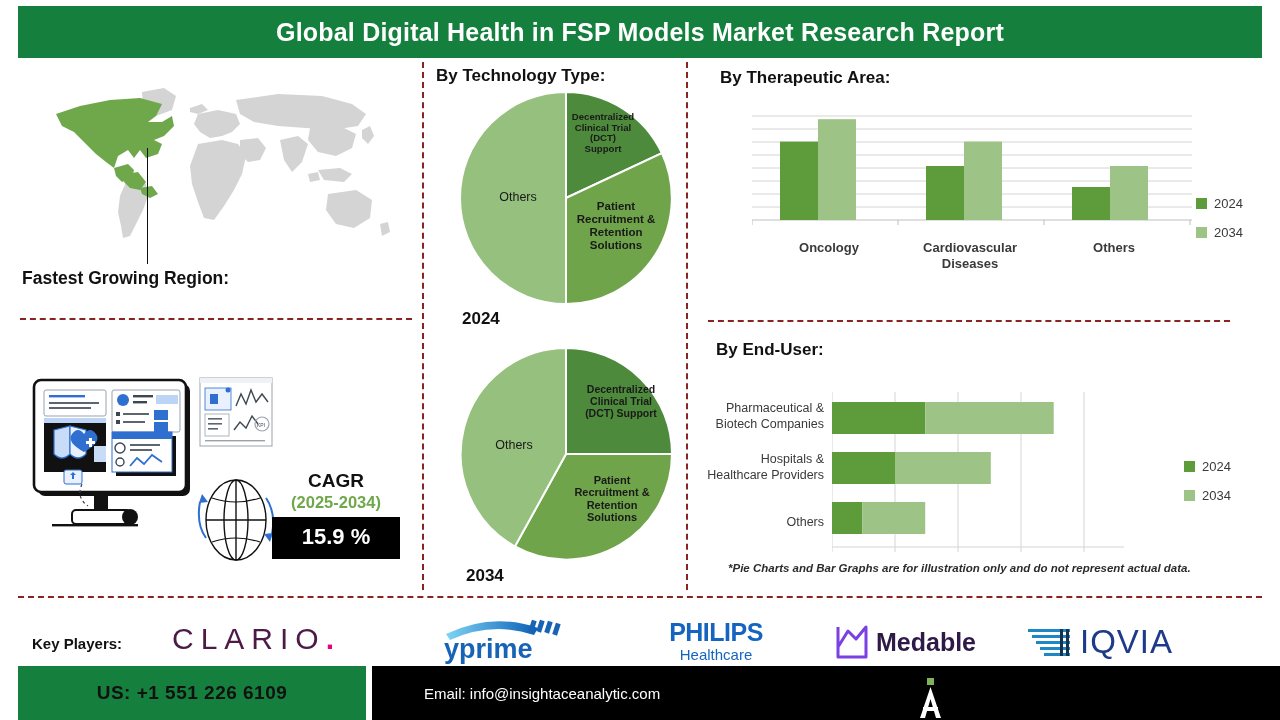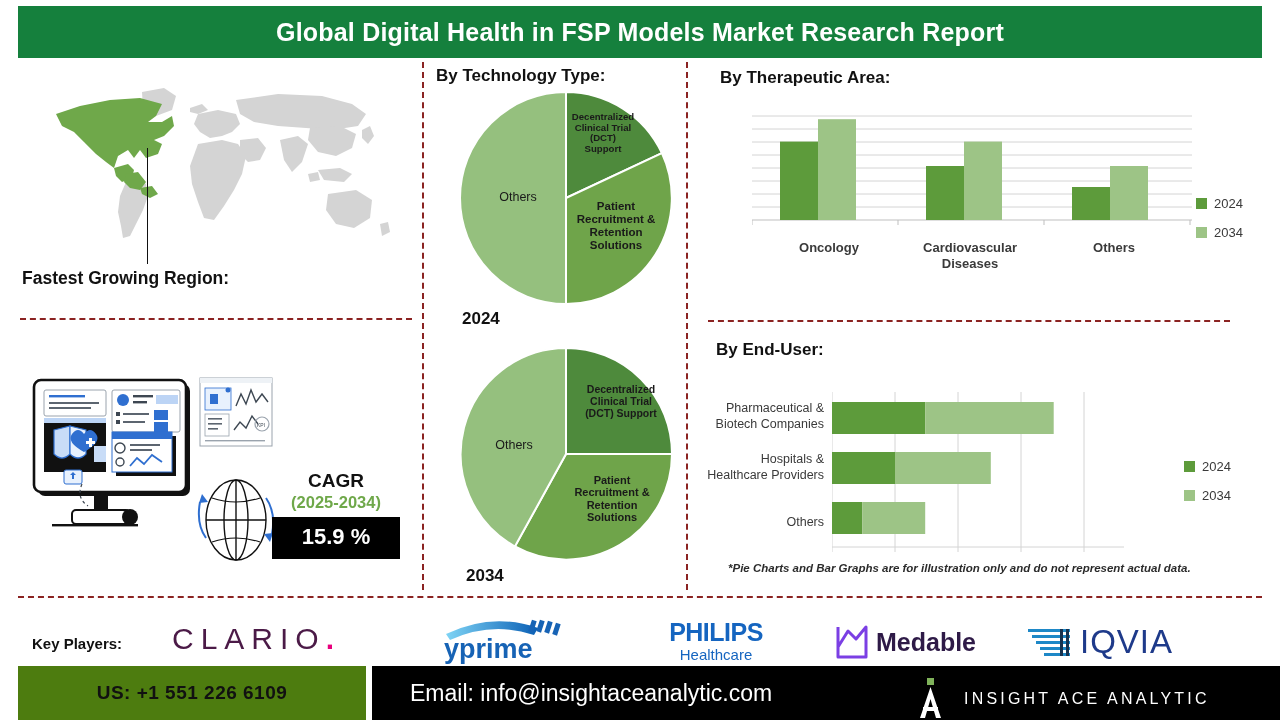--- a/index.html
+++ b/index.html
@@ -107,28 +107,28 @@
 
   .logo-medable { left: 834px; top: 622px; height: 40px; }
   .med-txt { font-size: 25px; font-weight: bold; color: #2E1A47; margin-left: 6px; }
 
   .logo-iqvia { left: 1026px; top: 620px; height: 44px; }
   .iq-txt { font-size: 33px; color: #1E3A8A; letter-spacing: 1px; margin-left: 8px; font-weight: 400; }
 
   
   .bar-phone {
     position: absolute; left: 18px; top: 666px; width: 348px; height: 54px;
-    background: #4d7c0f; display: flex; align-items: center; justify-content: center;
+    background: #15803d; display: flex; align-items: center; justify-content: center;
   }
   .bar-phone span { font-size: 19px; font-weight: bold; color: #111; letter-spacing: 0.5px; }
   .bar-email {
     position: absolute; left: 372px; top: 666px; width: 908px; height: 54px;
     background: #000000; display: flex; align-items: center;
   }
-  .bar-email .email-txt { color: #fff; font-size: 23px; margin-left: 38px; }
+  .bar-email .email-txt { color: #fff; font-size: 15px; margin-left: 52px; }
   .brand-wrap { position: absolute; left: 542px; top: 12px; display: flex; align-items: center; }
   .brand-txt { color: #fff; font-size: 16px; letter-spacing: 3.2px; margin-left: 16px; font-weight: 500; }
 </style>
 </head>
 <body>
 
 <div id="page">
 
   <div class="header-bar">
     <div class="header-title">Global Digital Health in FSP Models Market Research Report</div>
@@ -498,17 +498,16 @@
     <span>US: +1 551 226 6109</span>
   </div>
   <div class="bar-email">
     <span class="email-txt">Email: info@insightaceanalytic.com</span>
     <div class="brand-wrap">
       <svg width="34" height="42" viewBox="0 0 34 42">
         <rect x="13" y="0" width="7" height="7" fill="#7FB25A"></rect>
         <path d="M16.5,9 L6,40 L11,40 L16.5,21 L22,40 L27,40 Z" fill="#ffffff"></path>
         <rect x="9" y="29" width="15" height="4" fill="#ffffff"></rect>
       </svg>
-      <span class="brand-txt">INSIGHT ACE ANALYTIC</span>
     </div>
   </div>
 
 </div>
 
 </body></html>

